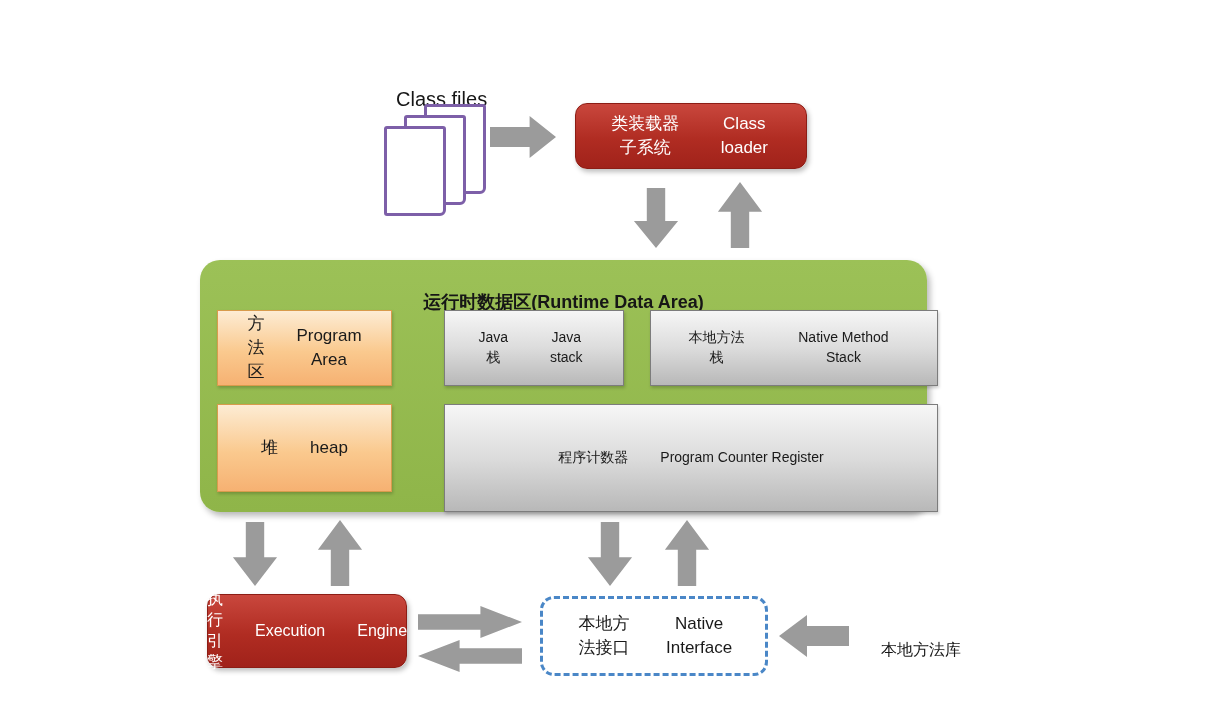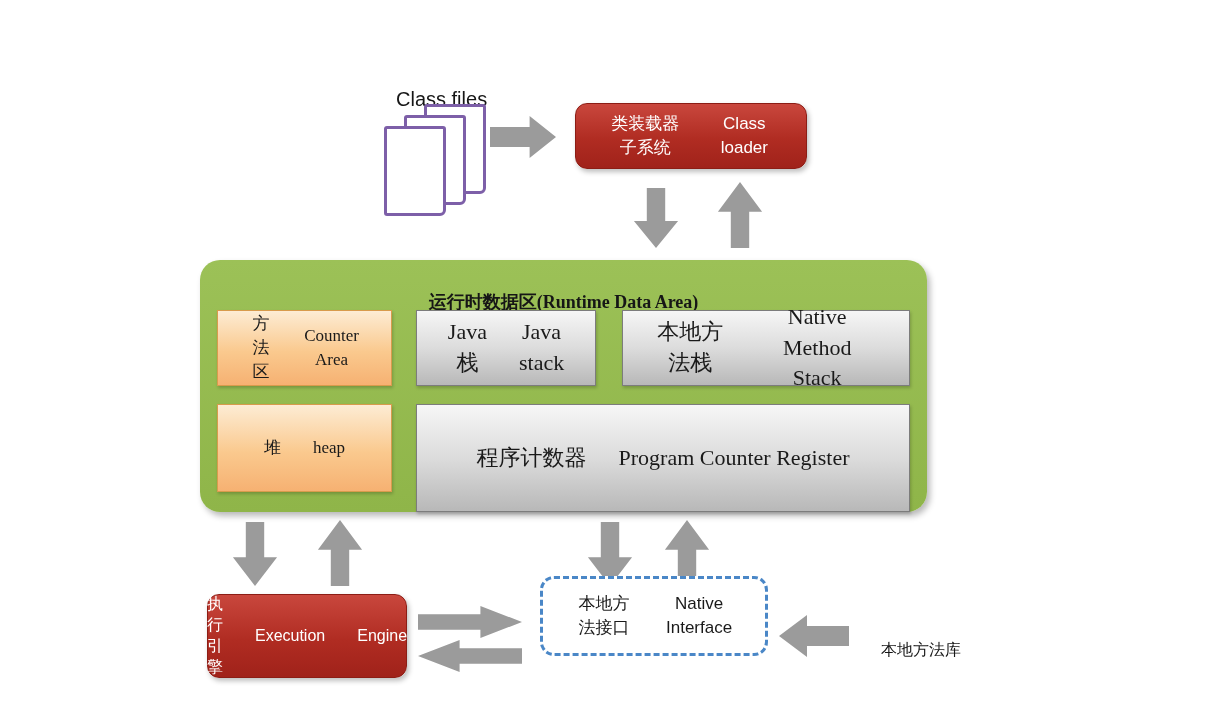--- a/index.html
+++ b/index.html
@@ -44,21 +44,20 @@
     font-size: 17px;
     box-shadow: 2px 3px 5px rgba(0,0,0,0.25);
   }
 
   
   .green-box {
     position: absolute;
     background: linear-gradient(180deg, #9cc157 0%, #8fb549 100%);
     border-radius: 20px;
     box-shadow: 3px 4px 6px rgba(0,0,0,0.28);
-    font-family: Liberation Serif, serif;
   }
   .green-title {
     position: absolute;
     left: 0; right: 0;
     top: 14px;
     text-align: center;
     font-size: 18px;
     font-weight: bold;
     color: #161616;
   }
@@ -66,22 +65,23 @@
   
   .orange-box {
     background: linear-gradient(180deg, #fdecd4 0%, #fac98e 55%, #f6b172 100%);
     border: 1px solid #d89b4c;
     font-size: 17px;
     box-shadow: 1px 2px 3px rgba(0,0,0,0.2);
   }
   .gray-box {
     background: linear-gradient(180deg, #f6f6f6 0%, #dcdcdc 50%, #b8b8b8 100%);
     border: 1px solid #7c7c7c;
-    font-size: 22px;
+    font-size: 14px;
     box-shadow: 1px 2px 3px rgba(0,0,0,0.2);
+    margin-left: 28px;
   }
 
   
   .dashed-box {
     background: #ffffff;
     border: 3px dashed #4a87c7;
     border-radius: 14px;
     font-size: 17px;
   }
 
@@ -126,21 +126,21 @@
   </div>
 
   <div class="arrow down" style="left:601px; top:156px; width:46px; height:60px;"></div>
   <div class="arrow up" style="left:685px; top:150px; width:46px; height:66px;"></div>
 
   <div class="green-box" style="left:168px; top:228px; width:727px; height:252px;">
     <div class="green-title">运行时数据区(Runtime Data Area)</div>
 
     <div class="box orange-box" style="left:17px; top:50px; width:175px; height:76px;">
       <span class="ln">方法区</span>
-      <span class="ln">Counter Area</span>
+      <span class="ln">Program Area</span>
     </div>
 
     <div class="box gray-box" style="left:216px; top:50px; width:180px; height:76px;">
       <span class="ln">Java栈</span>
       <span class="ln">Java stack</span>
     </div>
 
     <div class="box gray-box" style="left:422px; top:50px; width:288px; height:76px;">
       <span class="ln">本地方法栈</span>
       <span class="ln">Native Method Stack</span>
@@ -156,30 +156,30 @@
       <span class="ln">Program Counter Register</span>
     </div>
   </div>
 
   <div class="arrow down" style="left:200px; top:490px; width:46px; height:64px;"></div>
   <div class="arrow up" style="left:285px; top:488px; width:46px; height:66px;"></div>
 
   <div class="arrow down" style="left:555px; top:490px; width:46px; height:64px;"></div>
   <div class="arrow up" style="left:632px; top:488px; width:46px; height:66px;"></div>
 
-  <div class="box red-box" style="left:175px; top:562px; width:200px; height:84px; font-size:16px; line-height:1.3;">
+  <div class="box red-box" style="left:175px; top:562px; width:200px; height:74px; font-size:16px; line-height:1.3;">
     <span class="ln">执行引擎</span>
     <span class="ln">Execution</span>
     <span class="ln">Engine</span>
   </div>
 
   <div class="arrow right" style="left:386px; top:574px; width:104px; height:30px;"></div>
   <div class="arrow left" style="left:386px; top:608px; width:104px; height:30px;"></div>
 
-  <div class="box dashed-box" style="left:508px; top:544px; width:228px; height:80px;">
+  <div class="box dashed-box" style="left:508px; top:564px; width:228px; height:80px;">
     <span class="ln">本地方法接口</span>
     <span class="ln">Native Interface</span>
   </div>
 
   <div class="arrow left" style="left:747px; top:583px; width:70px; height:42px;"></div>
 
   <div class="plain-label" style="left:833px; top:592px;">本地方法库</div>
 
   <div class="watermark" style="right:12px; top:678px;">元计算</div>
 

